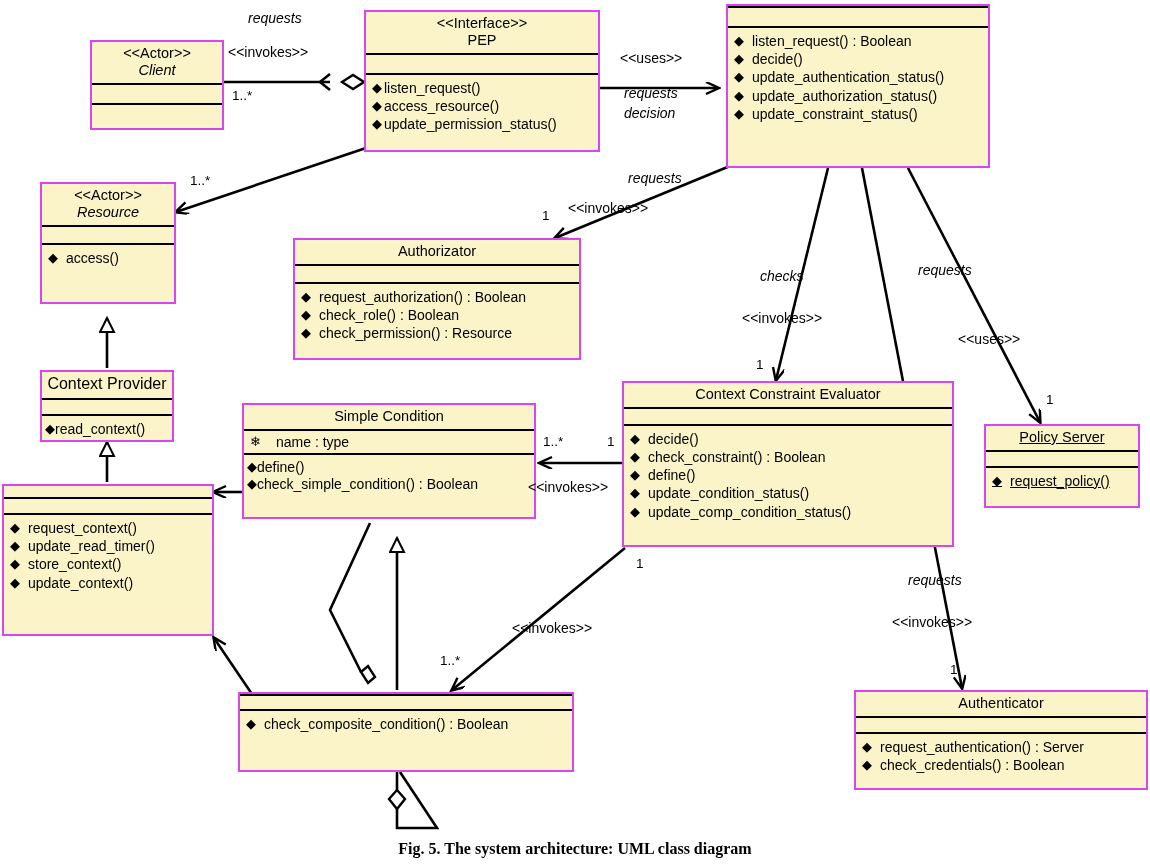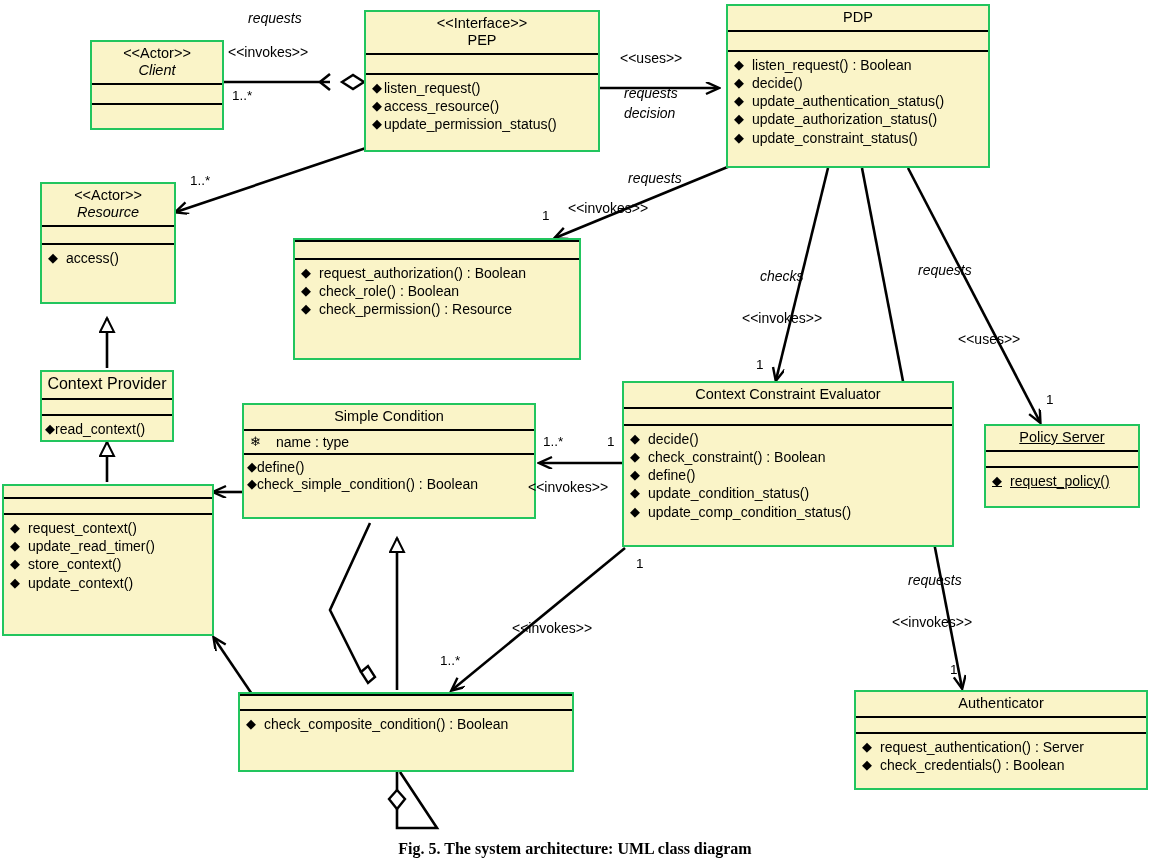--- a/index.html
+++ b/index.html
@@ -5,21 +5,21 @@
   html,body{margin:0;padding:0;}
   body{
     width:1150px;height:864px;background:#ffffff;
     font-family:"Liberation Sans", sans-serif;
     position:relative;overflow:hidden;
   }
   #canvas{position:absolute;left:0;top:0;width:1150px;height:864px;}
   svg.edges{position:absolute;left:0;top:0;width:1150px;height:864px;pointer-events:none;}
 
   .cls{
-    position:absolute;background:#faf4c8;border:2px solid #22c55e;
+    position:absolute;background:#faf4c8;border:2px solid #d946ef;
     box-sizing:border-box;z-index:5;
   }
   .cname{
     text-align:center;padding:3px 4px 4px 4px;font-size:14.5px;color:#000;
     line-height:1.16;white-space:nowrap;
   }
   .cname .stereo{display:block;font-style:normal;}
   .cname .ital{font-style:italic;}
   .sep{border-top:2px solid #000;}
   .attrs,.ops{padding:4px 4px 5px 6px;}
@@ -129,23 +129,20 @@
           <span>access_resource()</span>
         </div>
       <div class="row">
           <span class="bullet">◆</span>
           <span>update_permission_status()</span>
         </div>
     </div>
   </div>
 
   <div class="cls gap-lg" style="left:726px;top:4px;width:264px;height:164px;">
-    <div class="cname">
-      <span>PDP</span>
-    </div>
     <div class="sep"></div>
     <div class="attrs empty"></div>
     <div class="sep"></div>
     <div class="ops">
       <div class="row">
           <span class="bullet">◆</span>
           <span>listen_request() : Boolean</span>
         </div>
       <div class="row">
           <span class="bullet">◆</span>
@@ -176,20 +173,23 @@
     <div class="sep"></div>
     <div class="ops">
       <div class="row">
           <span class="bullet">◆</span>
           <span>access()</span>
         </div>
     </div>
   </div>
 
   <div class="cls gap-lg" style="left:293px;top:238px;width:288px;height:122px;">
+    <div class="cname">
+      <span>Authorizator</span>
+    </div>
     <div class="sep"></div>
     <div class="attrs empty" style="height:7px;"></div>
     <div class="sep"></div>
     <div class="ops">
       <div class="row">
           <span class="bullet">◆</span>
           <span>request_authorization() : Boolean</span>
         </div>
       <div class="row">
           <span class="bullet">◆</span>

